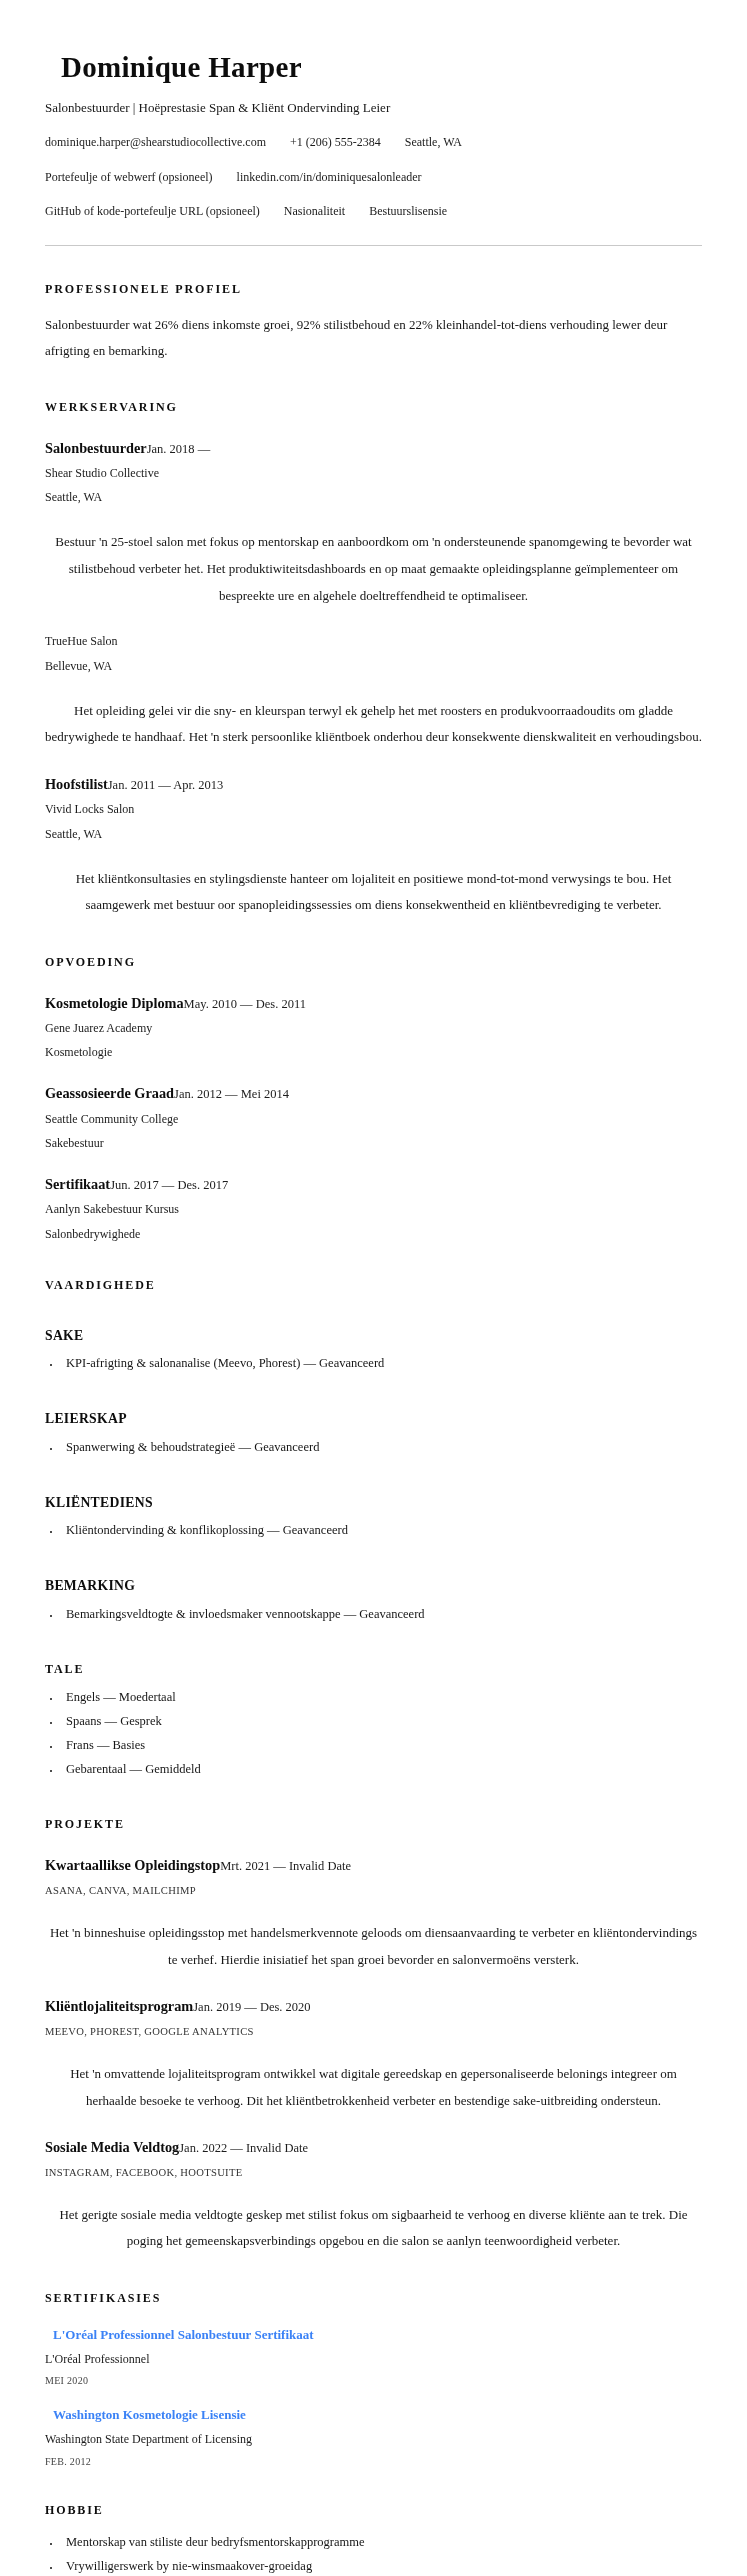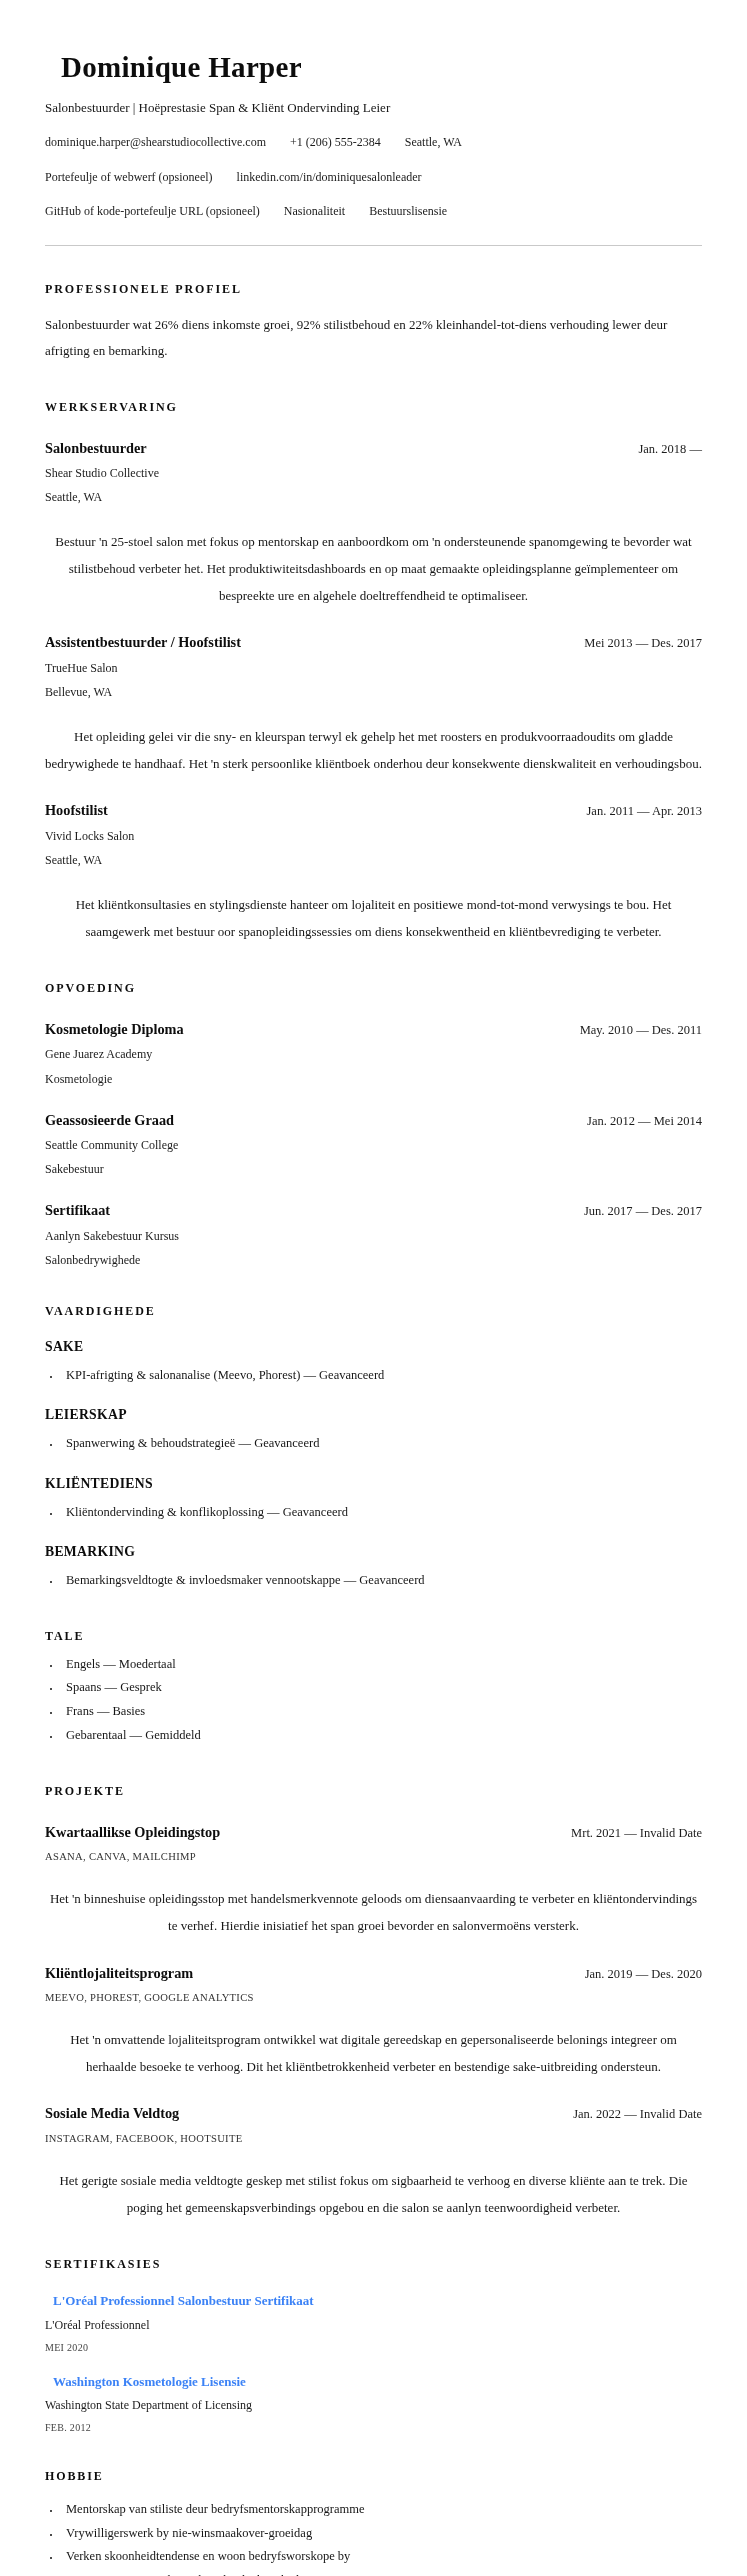--- a/index.html
+++ b/index.html
@@ -54,21 +54,20 @@
   .body-text {
     font-size: 13px;
     line-height: 2.0;
     margin: 15px 0 0 0;
     color: #161616;
   }
   
   .entry { margin-top: 25px; }
   .entry-head {
     display: flex;
-    justify-content: space-between;
     align-items: baseline;
   }
   .entry-title {
     font-size: 14.3px;
     font-weight: 700;
     margin: 0;
     color: #0d0d0d;
   }
   .entry-date {
     font-size: 12.5px;
@@ -92,21 +91,21 @@
     line-height: 2.05;
     margin: 24px 0 0 0;
     color: #161616;
     text-align: center;
   }
   
   .skill-group-title {
     font-size: 13.7px;
     font-weight: 700;
     letter-spacing: 0.3px;
-    margin: 20px 0 0 0;
+    margin: 35px 0 0 0;
     color: #0d0d0d;
   }
   ul.bullet-list {
     margin: 8.7px 0 0 0;
     padding-left: 16px;
     list-style: disc outside;
   }
   ul.bullet-list li {
     font-size: 12.5px;
     line-height: 1.9;
@@ -177,24 +176,20 @@
       <div class="entry-head">
         <h3 class="entry-title">Salonbestuurder</h3>
         <span class="entry-date">Jan. 2018 —</span>
       </div>
       <p class="entry-sub">Shear Studio Collective</p>
       <p class="entry-sub">Seattle, WA</p>
       <p class="entry-desc">Bestuur 'n 25-stoel salon met fokus op mentorskap en aanboordkom om 'n ondersteunende spanomgewing te bevorder wat stilistbehoud verbeter het. Het produktiwiteitsdashboards en op maat gemaakte opleidingsplanne geïmplementeer om bespreekte ure en algehele doeltreffendheid te optimaliseer.</p>
     </article>
 
     <article class="entry">
-      <div class="entry-head">
-        <h3 class="entry-title">Assistentbestuurder / Hoofstilist</h3>
-        <span class="entry-date">Mei 2013 — Des. 2017</span>
-      </div>
       <p class="entry-sub">TrueHue Salon</p>
       <p class="entry-sub">Bellevue, WA</p>
       <p class="entry-desc">Het opleiding gelei vir die sny- en kleurspan terwyl ek gehelp het met roosters en produkvoorraadoudits om gladde bedrywighede te handhaaf. Het 'n sterk persoonlike kliëntboek onderhou deur konsekwente dienskwaliteit en verhoudingsbou.</p>
     </article>
 
     <article class="entry">
       <div class="entry-head">
         <h3 class="entry-title">Hoofstilist</h3>
         <span class="entry-date">Jan. 2011 — Apr. 2013</span>
       </div>

